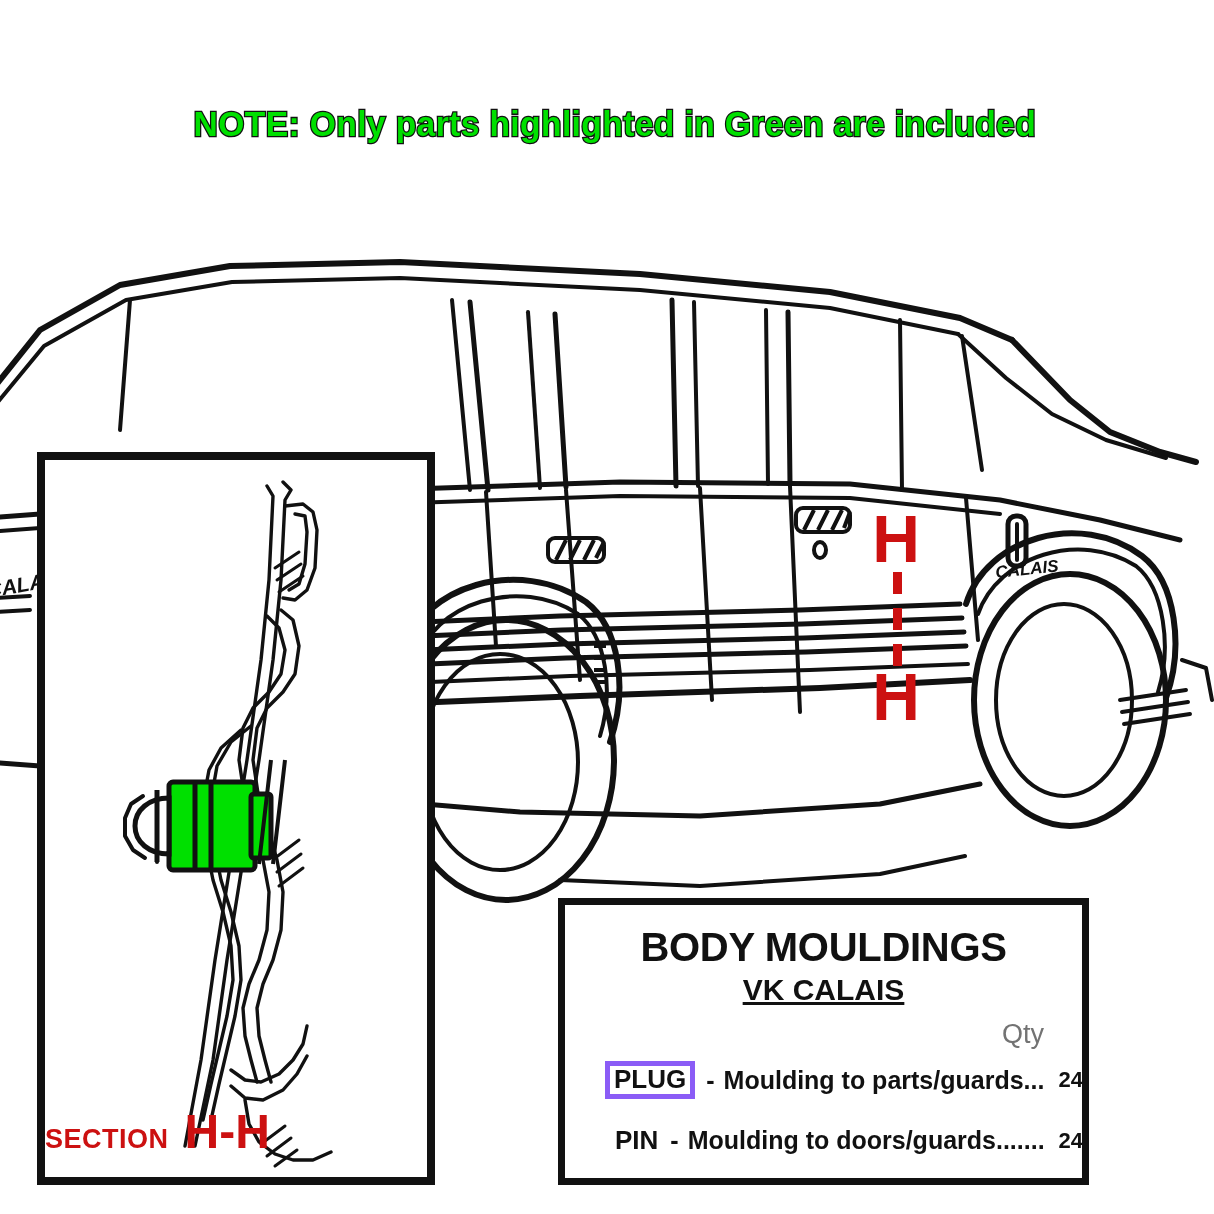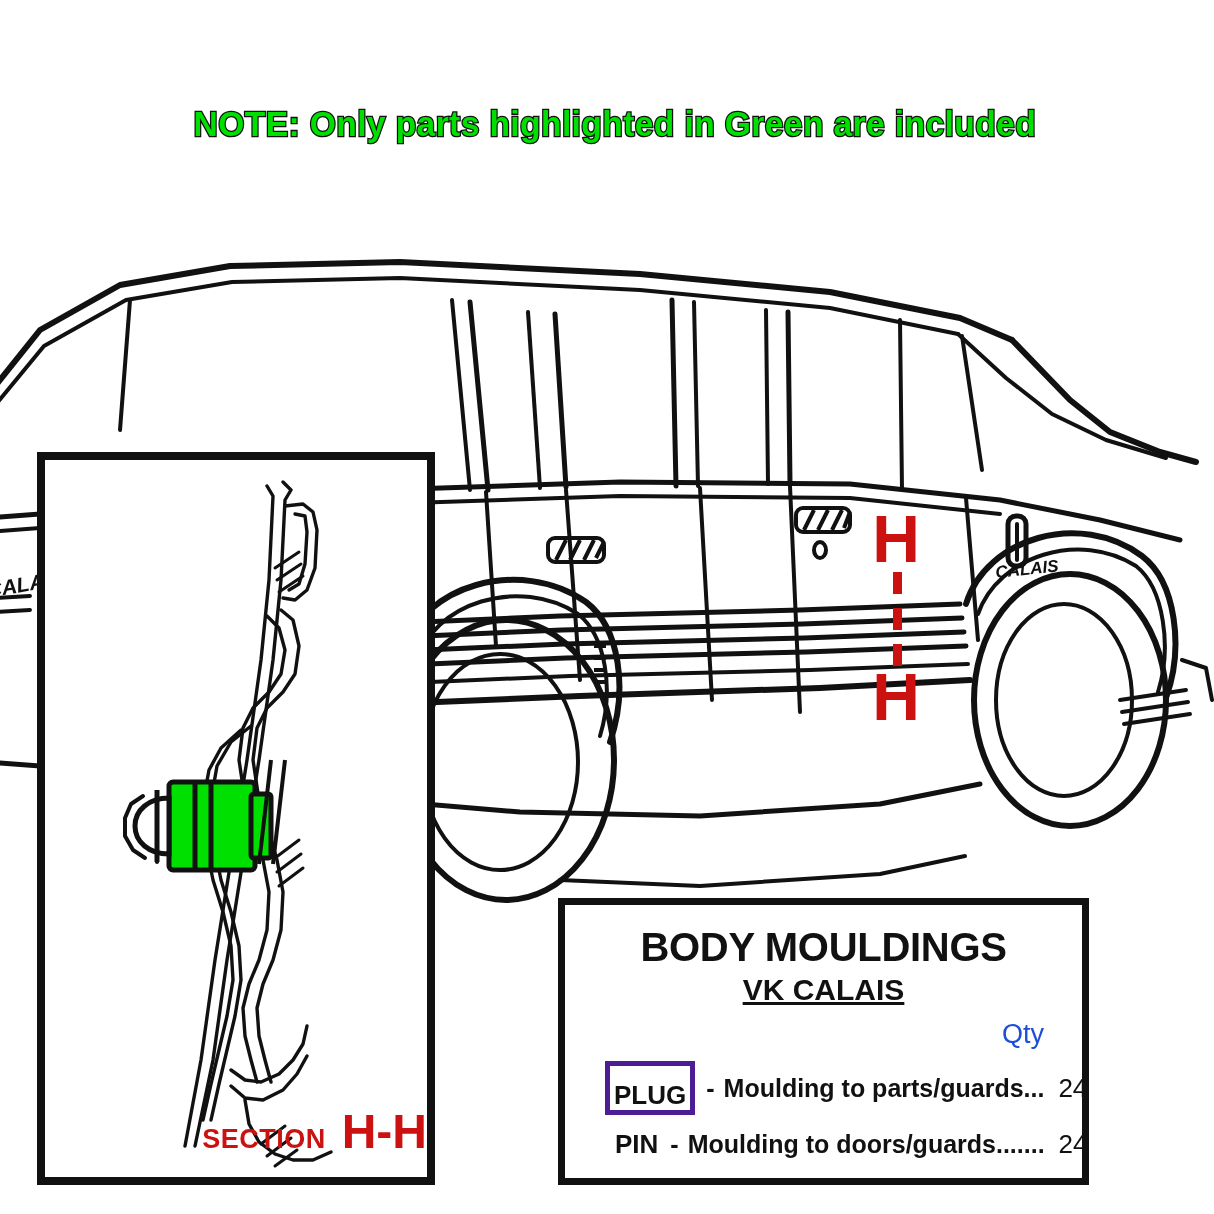--- a/index.html
+++ b/index.html
@@ -103,21 +103,21 @@
     position: absolute;
     left: 0; top: 0;
     width: 382px;
     height: 717px;
   }
   #detail-caption {
     position: absolute;
     left: 0;
     bottom: 18px;
     width: 382px;
-    text-align: right;
+    text-align: left;
     white-space: nowrap;
   }
   #detail-caption .sec-word {
     font-family: "Liberation Sans", sans-serif;
     font-weight: bold;
     font-size: 27px;
     color: #cc1111;
     letter-spacing: 0.5px;
     vertical-align: baseline;
   }
@@ -158,52 +158,52 @@
     font-size: 30px;
     color: #111111;
     text-decoration: underline;
   }
   #qty-header {
     margin-top: 12px;
     padding-right: 38px;
     text-align: right;
     font-family: "Liberation Sans", sans-serif;
     font-size: 27px;
-    color: #1d4ed8;
+    color: #737373;
   }
   .legend-row {
     display: flex;
     align-items: center;
     padding: 0 34px 0 40px;
     margin-top: 11px;
     font-family: "Liberation Sans", sans-serif;
     font-weight: bold;
     font-size: 25px;
     color: #111111;
     white-space: nowrap;
   }
-  .legend-row.row-pin { margin-top: 14px; padding-left: 50px; }
+  .legend-row.row-pin { margin-top: 26px; padding-left: 50px; }
   .legend-name {
     font-weight: bold;
     font-size: 26px;
   }
   .legend-name.highlight {
-    border: 5px solid #4c1d95;
-    padding: 16px 4px 1px 4px;
+    border: 5px solid #8b5cf6;
+    padding: 0px 4px 1px 4px;
     line-height: 1.04;
   }
   .legend-dash {
     margin: 0 9px 0 11px;
   }
   .row-pin .legend-dash { margin: 0 9px 0 12px; }
   .legend-desc { flex: 0 1 auto; }
   .legend-qty {
     margin-left: auto;
-    font-weight: normal;
-    font-size: 26px;
+    font-weight: bold;
+    font-size: 22px;
     padding-left: 14px;
   }
 </style>
 </head>
 <body>
 
 <div id="stage">
 
   <svg id="car-layer" viewBox="0 0 1214 1214" xmlns="http://www.w3.org/2000/svg">
     <g fill="none" stroke="#111111" stroke-width="4" stroke-linecap="round" stroke-linejoin="round">

